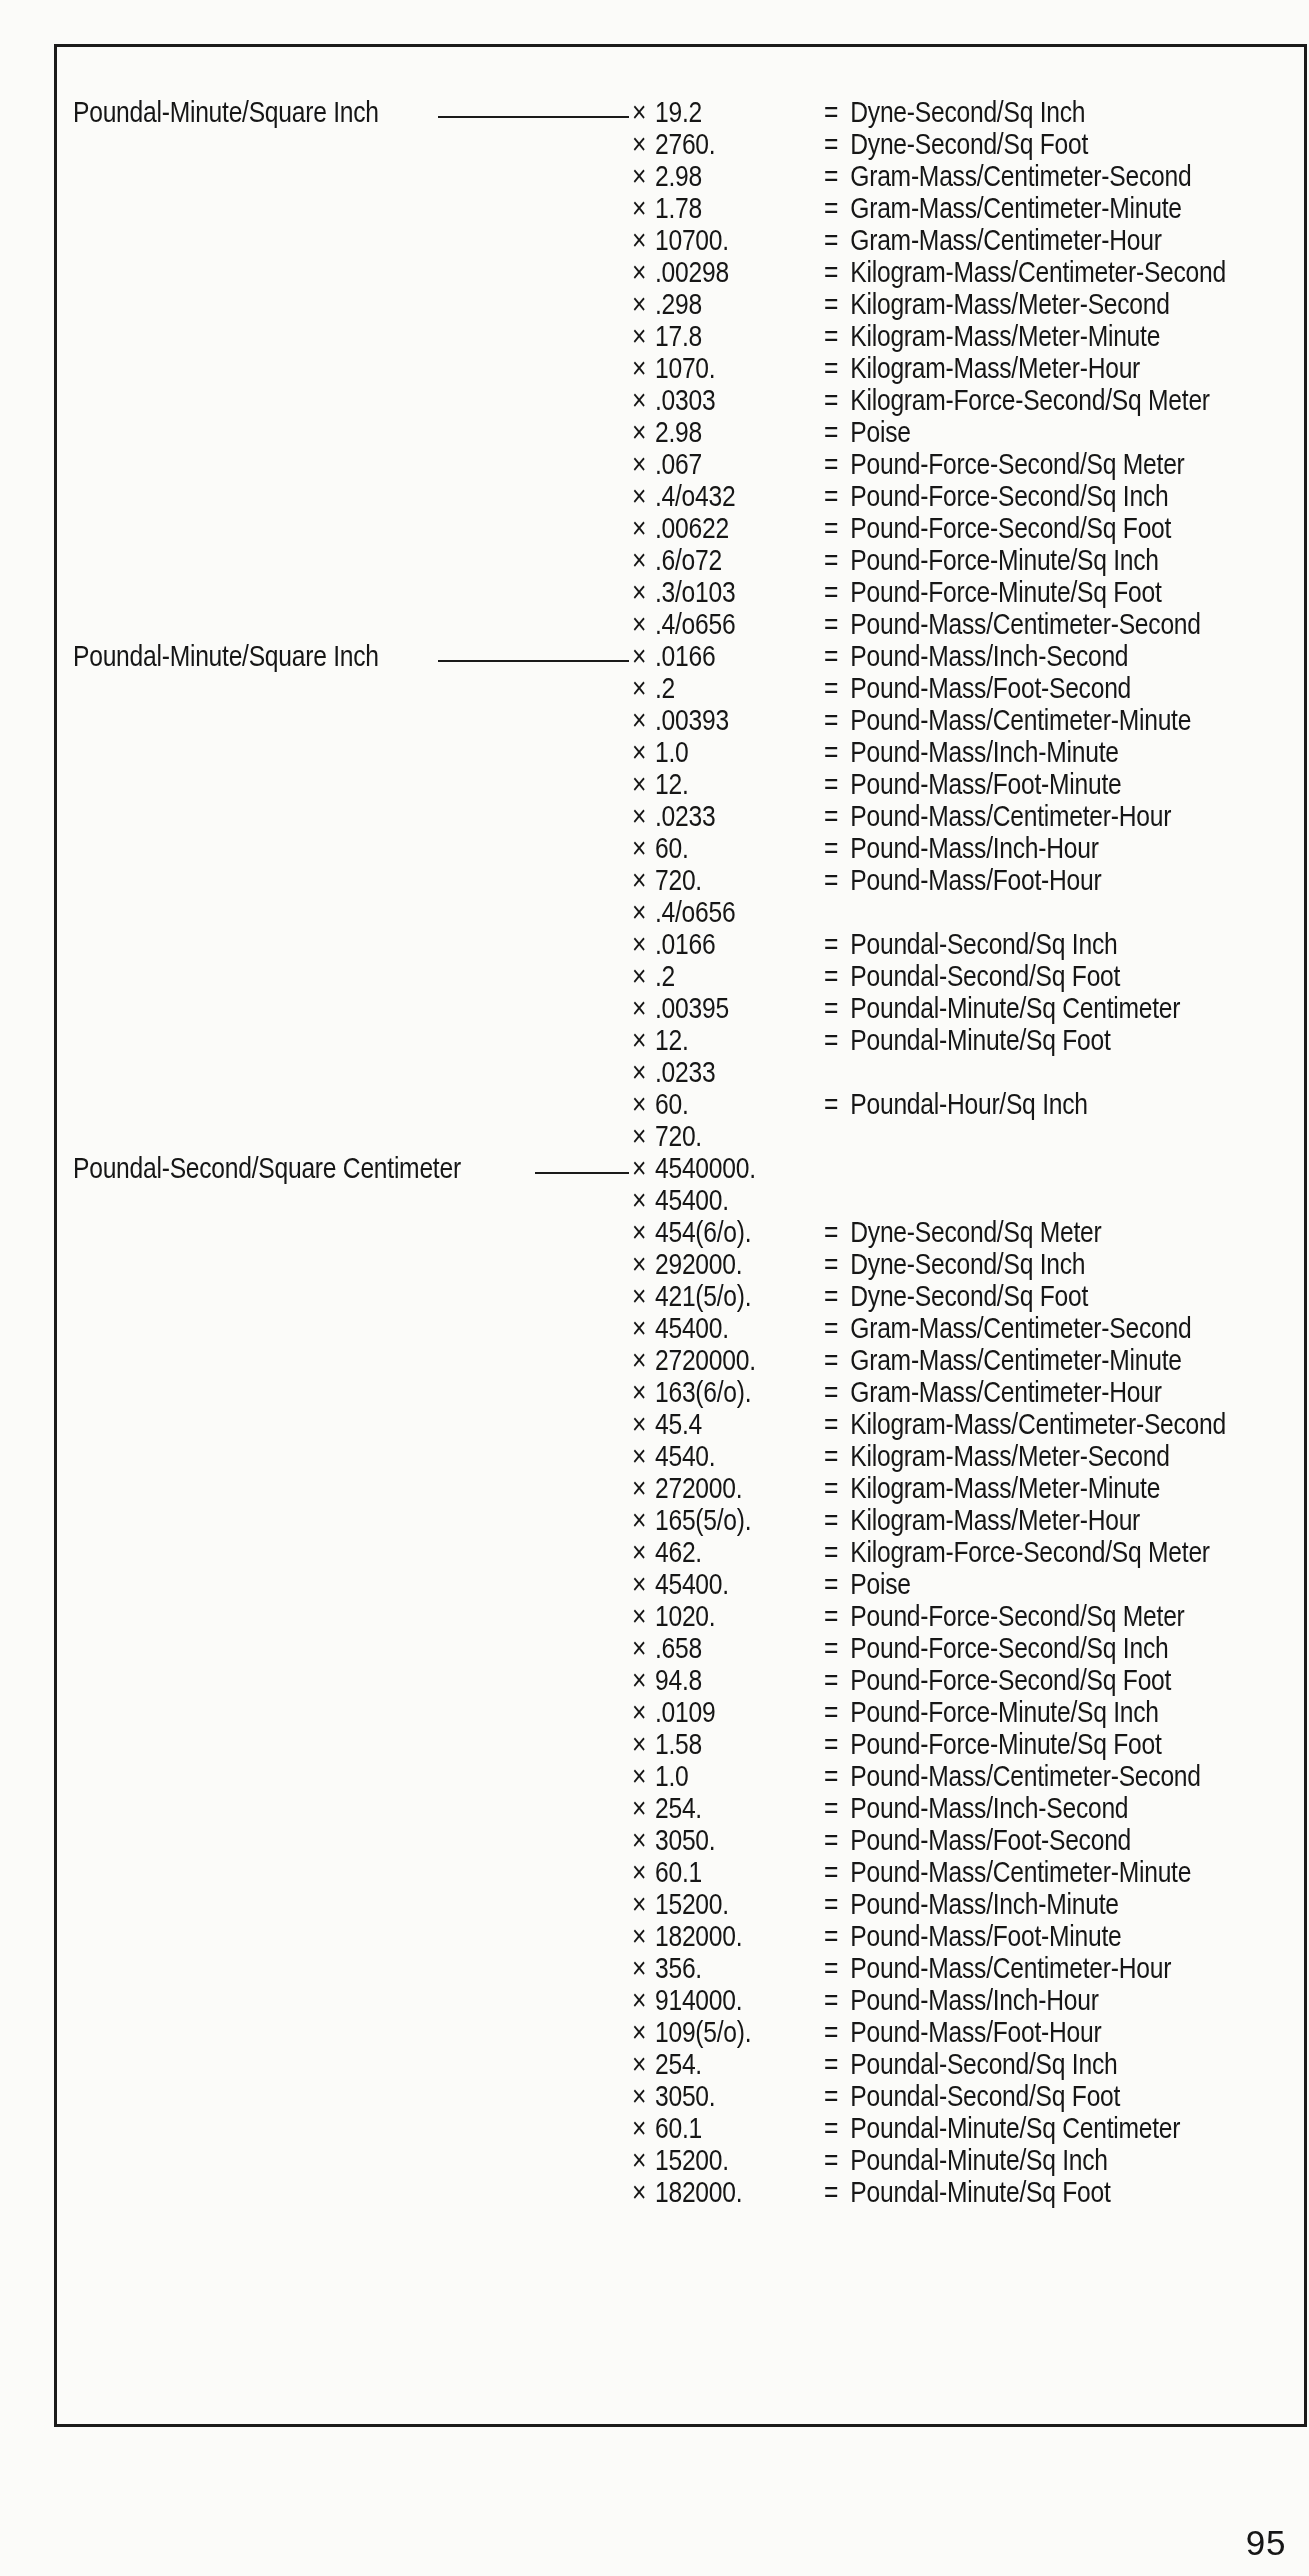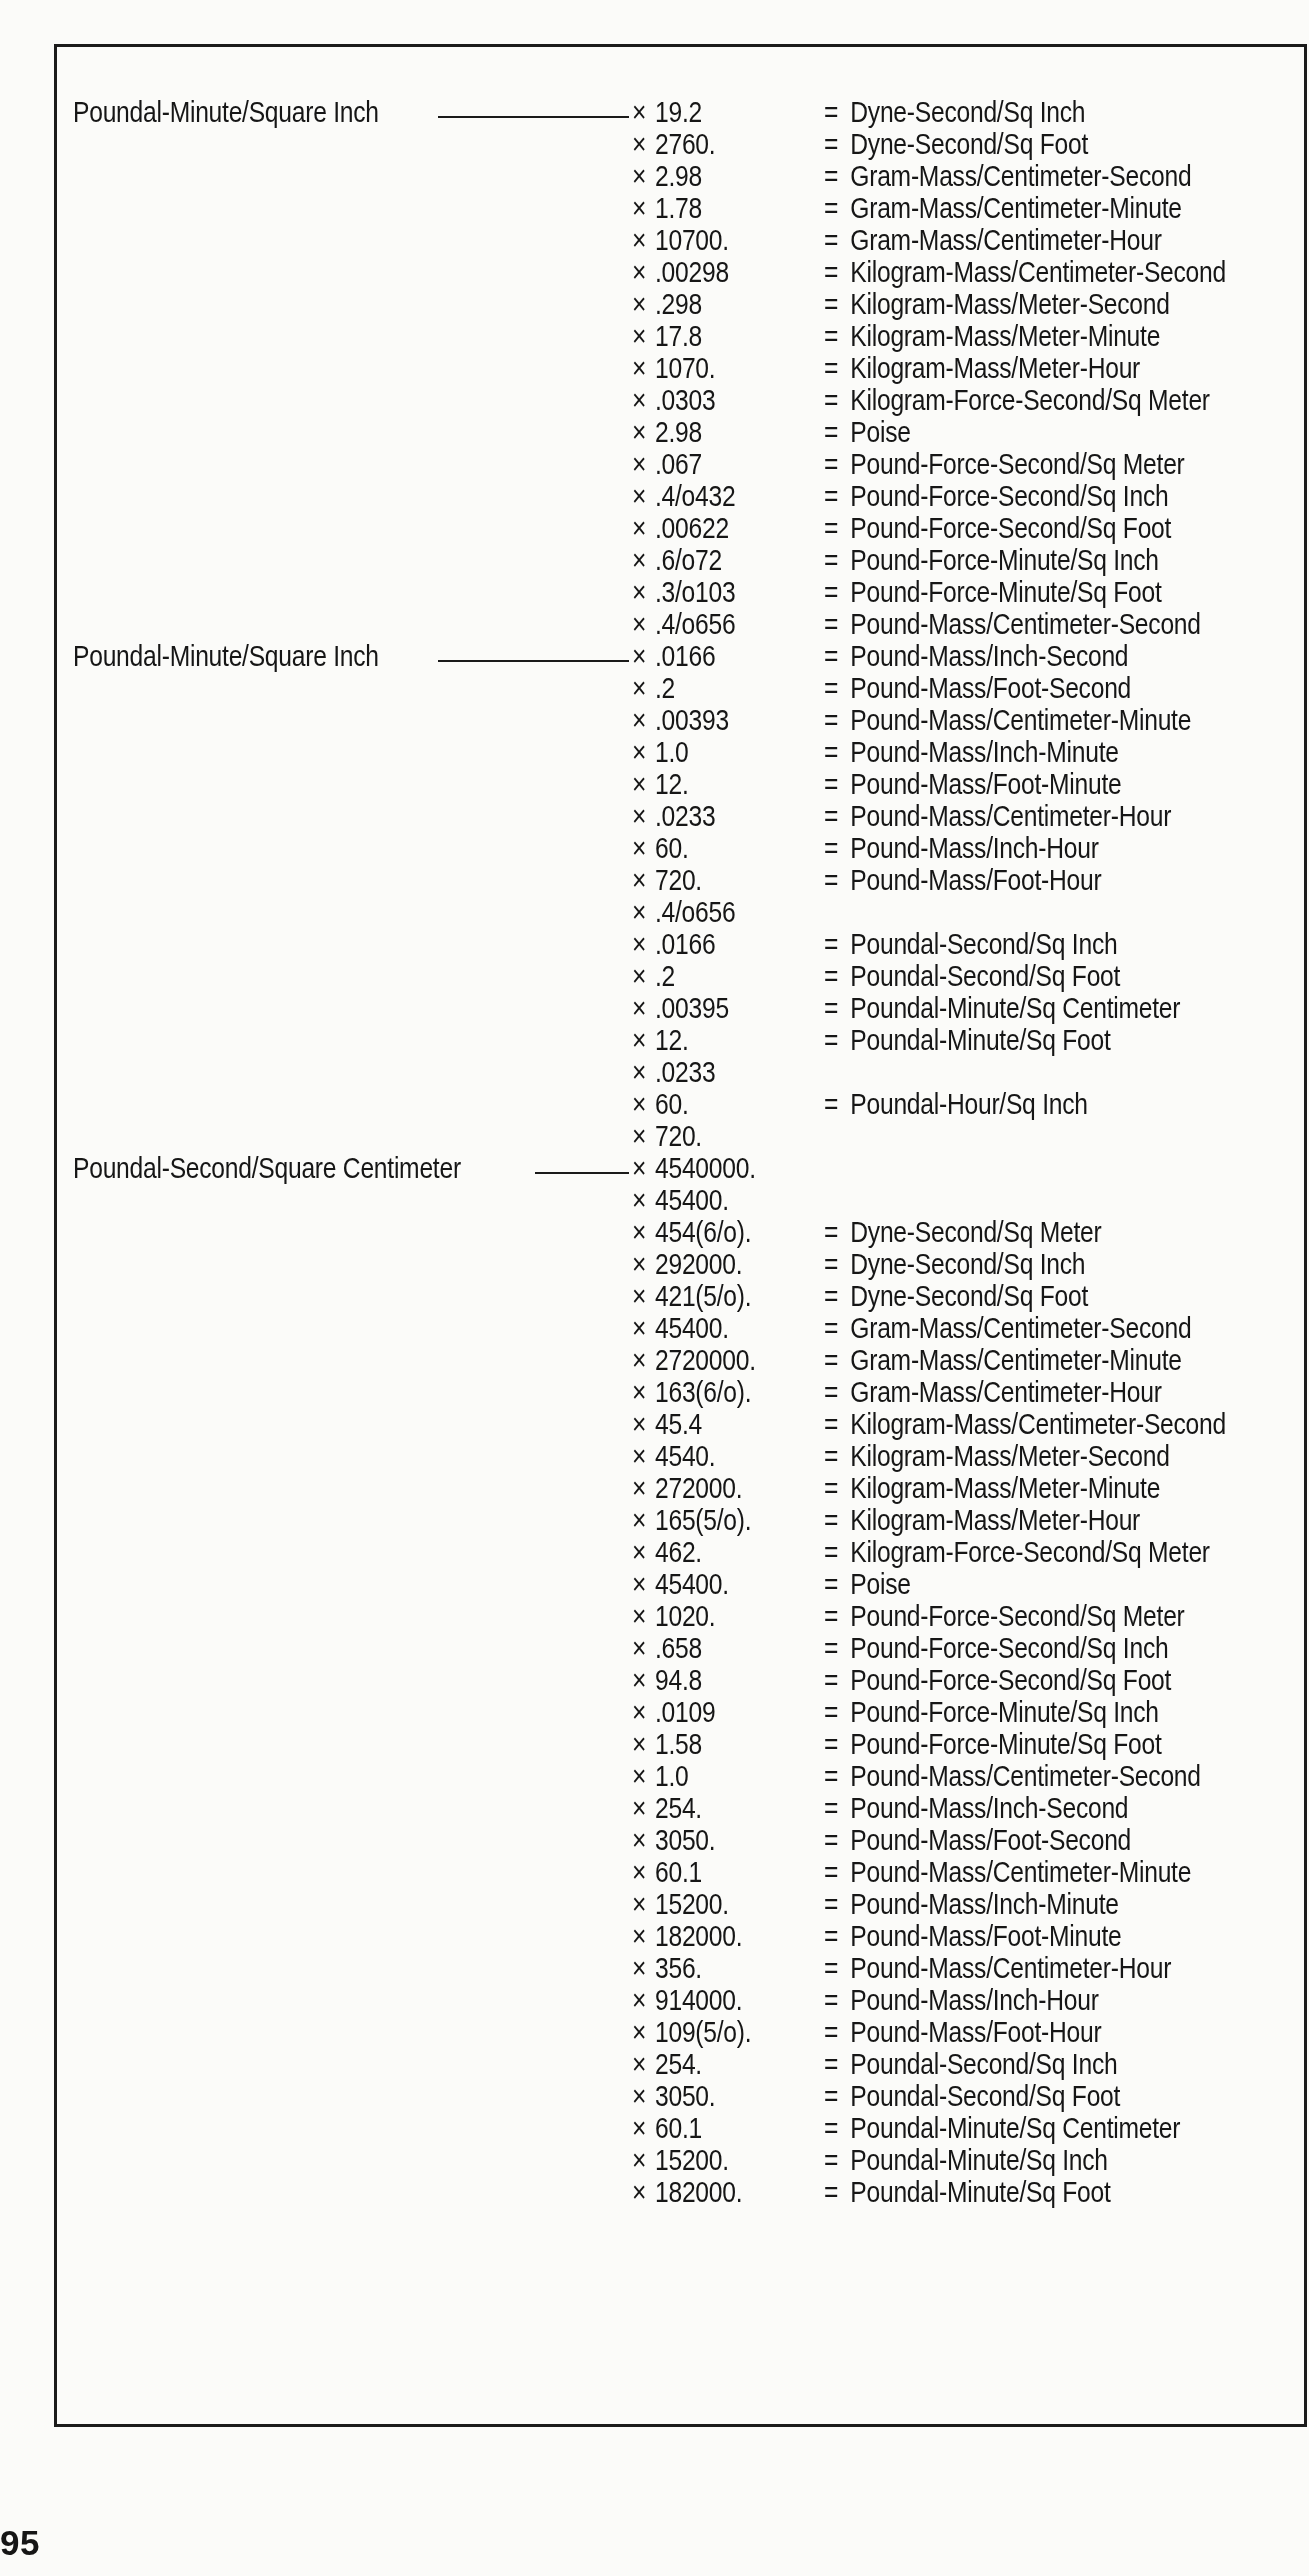--- a/index.html
+++ b/index.html
@@ -89,24 +89,23 @@
     flex:1;
     overflow:hidden;
   }
   .eq{ margin-right:14.3px; }
   
   .page-number{
     position:absolute;
     top:2523px;
     left:0;
     width:1286px;
-    text-align:left;
+    text-align:right;
     font-size:35px;
     letter-spacing:0.6px;
-    font-weight:bold;
   }
 </style>
 </head>
 <body>
 
 <div class="page">
 
 
   <div class="content-box">
     <div class="rows">

